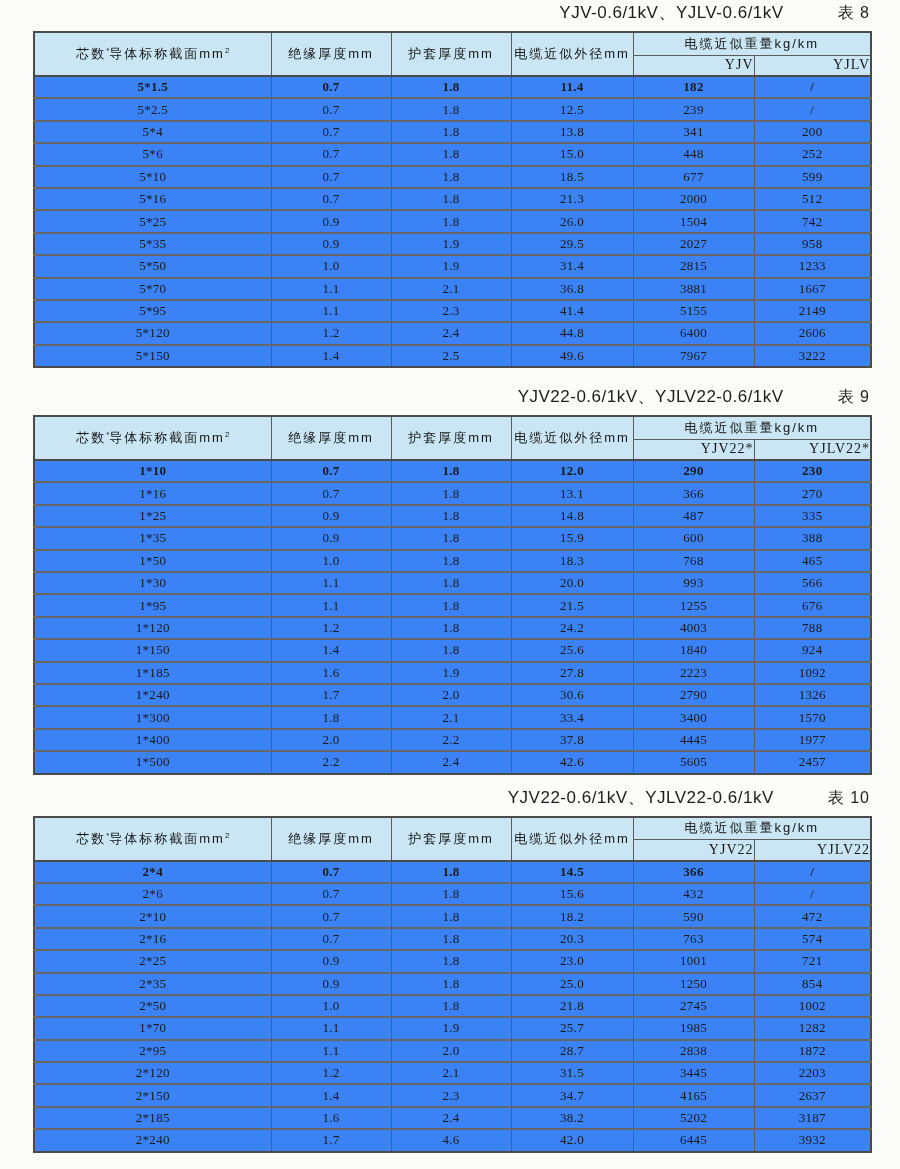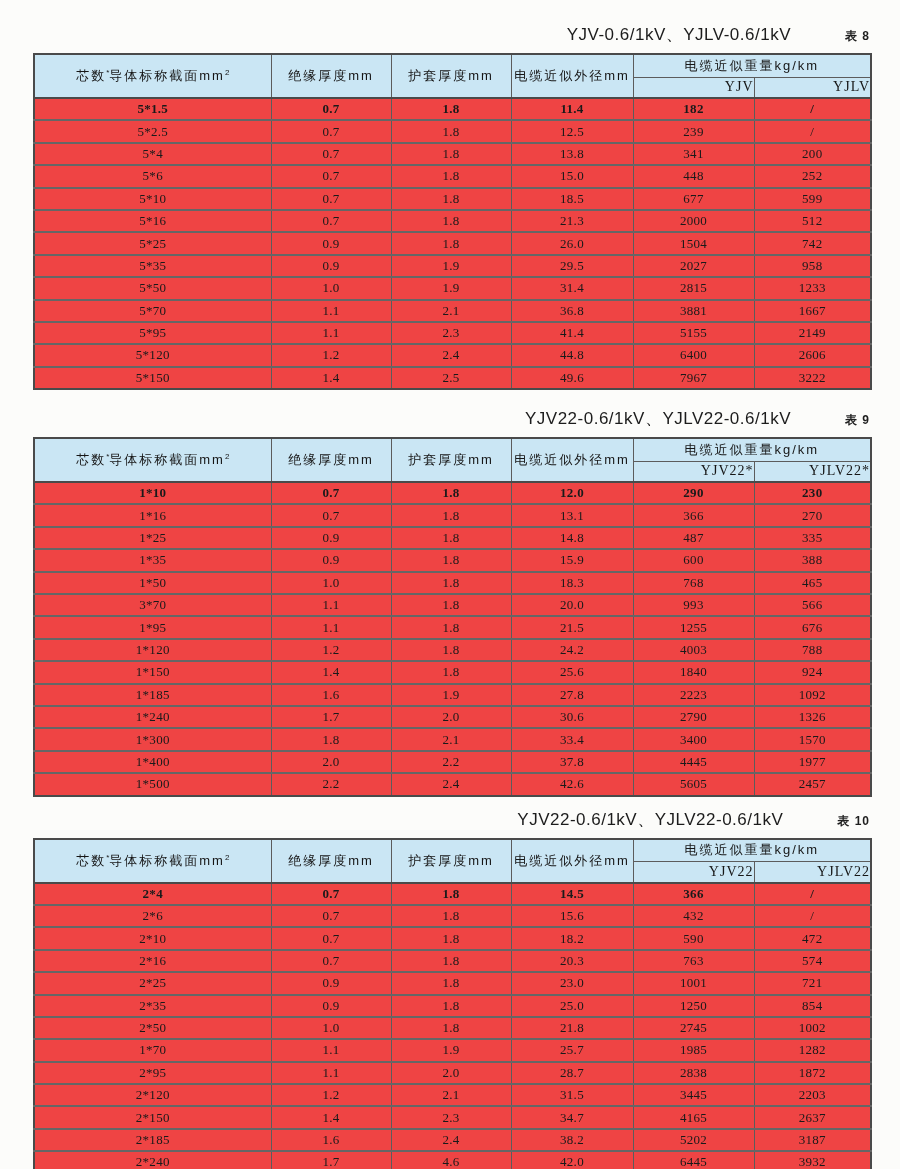--- a/index.html
+++ b/index.html
@@ -22,43 +22,42 @@
   .table-section { }
   .title-row {
     width: 837px;
     margin-left: 33px;
     display: flex;
     justify-content: flex-end;
     align-items: baseline;
     height: 22px;
     line-height: 22px;
   }
-  #page section:nth-of-type(1) .title-row { margin-top: 24px;  margin-bottom: 7px; }
+  #page section:nth-of-type(1) .title-row { margin-top: 2px;  margin-bottom: 7px; }
   #page section:nth-of-type(2) .title-row { margin-top: 18px; margin-bottom: 7px; }
   #page section:nth-of-type(3) .title-row { margin-top: 12px; margin-bottom: 7px; }
   .tbl-title {
     font-size: 17px;
     letter-spacing: 0.5px;
     color: #1c1c1c;
     margin-right: 54px;
     white-space: pre;
   }
   .tbl-no {
-    font-size: 12px;
+    font-size: 16px;
     letter-spacing: 1px;
     white-space: pre;
-    font-weight: bold;
   }
   table.spec-table {
     width: 837px;
     margin-left: 33px;
     border-collapse: collapse;
     table-layout: fixed;
     border: 2px solid #4a4a4a;
-    background: #ef4444;
+    background: #3b82f6;
   }
   col.c1 { width: 237px; }
   col.c2 { width: 120px; }
   col.c3 { width: 120px; }
   col.c4 { width: 122px; }
   col.c5 { width: 121px; }
   col.c6 { width: 117px; }
   th, td {
     border: 1px solid #5c5c5c;
     text-align: center;
@@ -305,21 +304,21 @@
           </tr>
           <tr>
             <td>1*50</td>
             <td>1.0</td>
             <td>1.8</td>
             <td>18.3</td>
             <td>768</td>
             <td>465</td>
           </tr>
           <tr>
-            <td>3*70</td>
+            <td>1*30</td>
             <td>1.1</td>
             <td>1.8</td>
             <td>20.0</td>
             <td>993</td>
             <td>566</td>
           </tr>
           <tr>
             <td>1*95</td>
             <td>1.1</td>
             <td>1.8</td>

